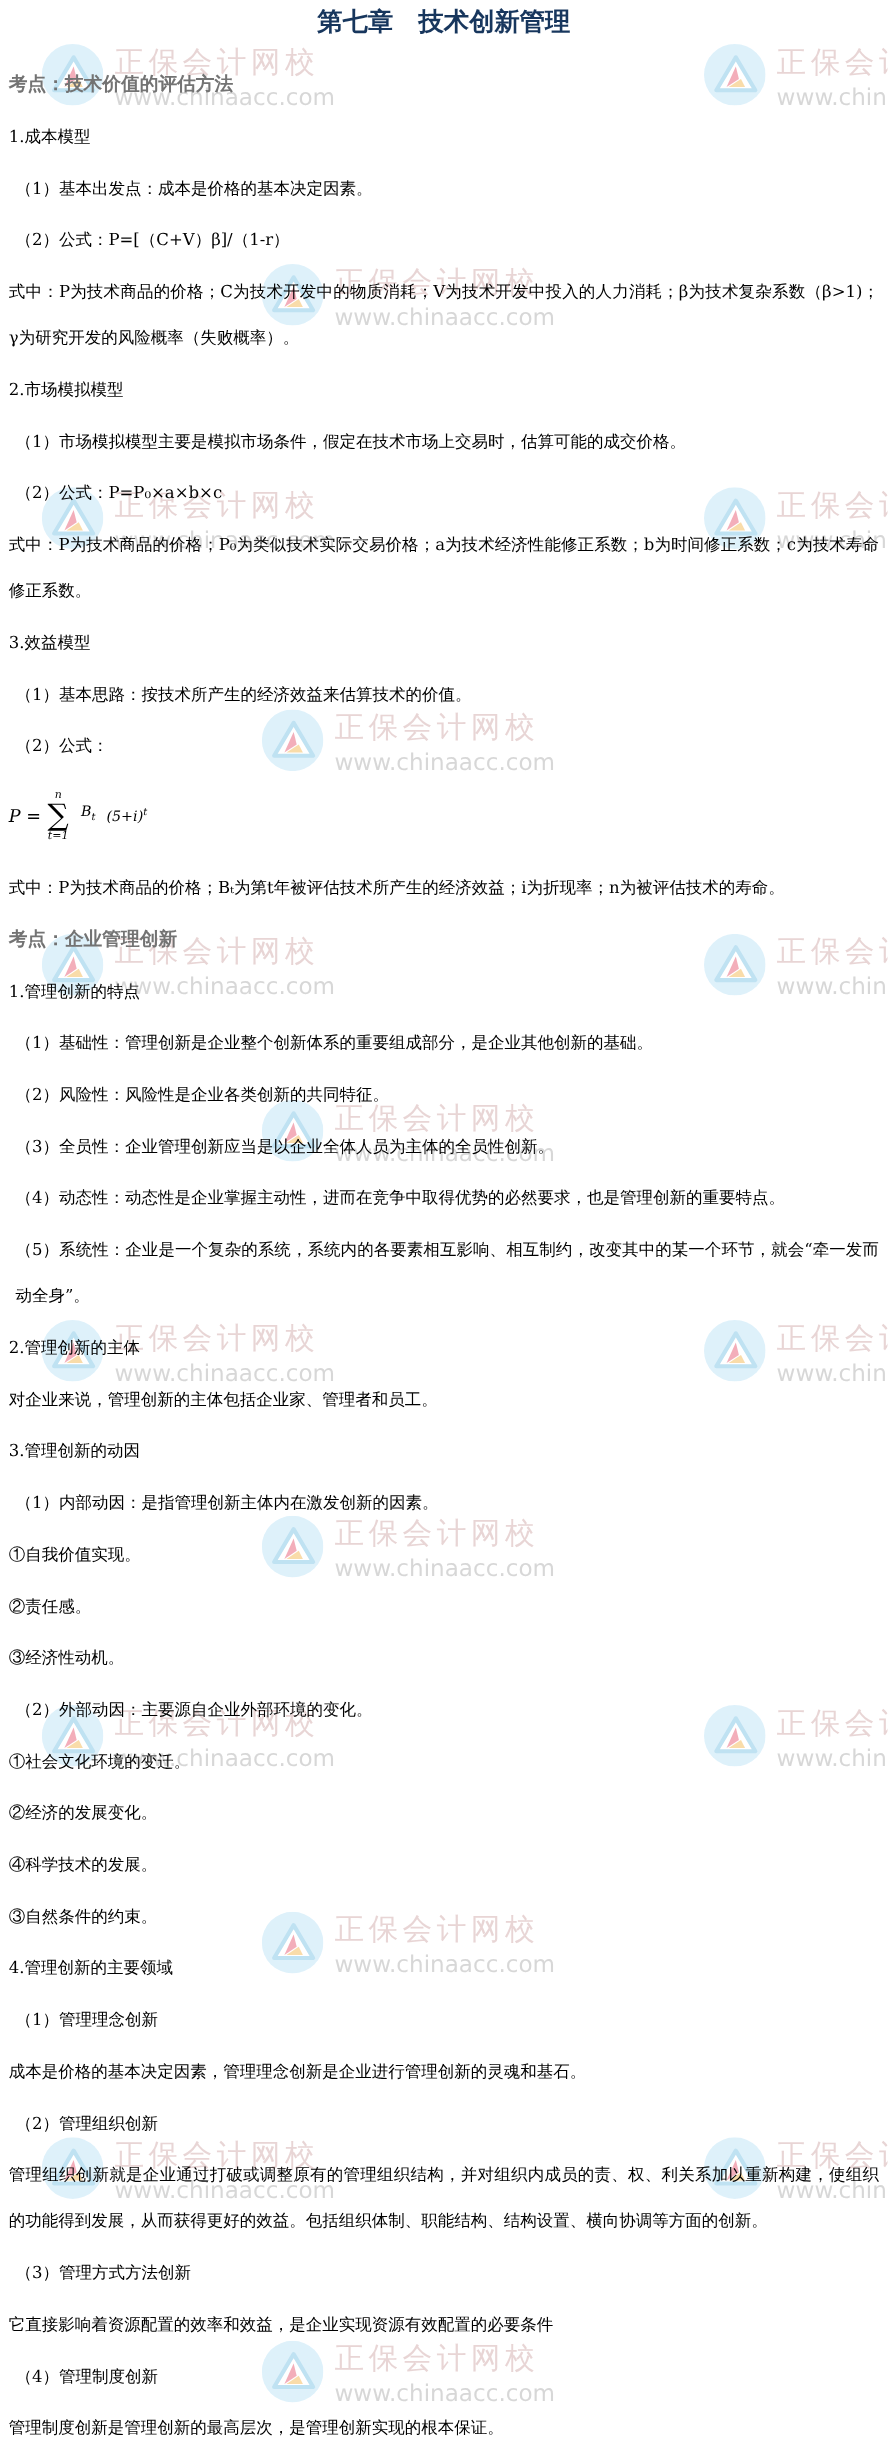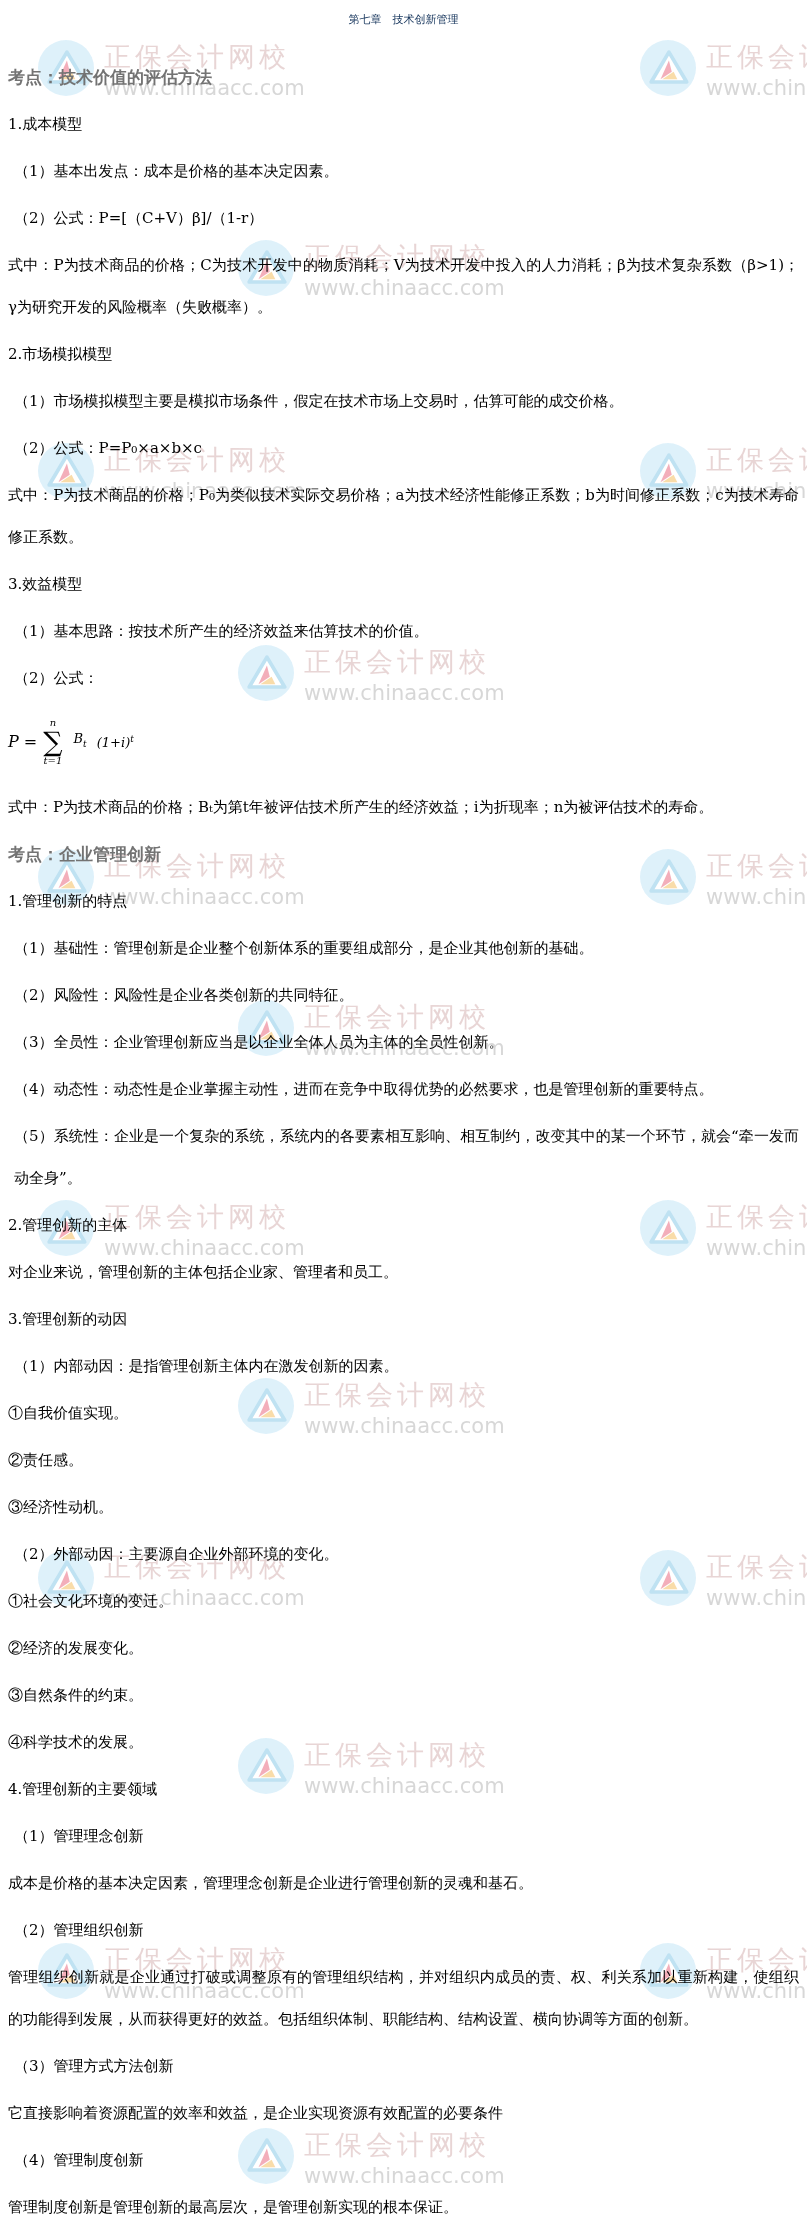--- a/index.html
+++ b/index.html
@@ -22,21 +22,21 @@
     font-family:"DejaVu Serif","Liberation Serif",serif;
   }
   .wm-url{
     font-size:21px;line-height:24px;white-space:nowrap;margin-top:4px;
     color:rgba(170,170,170,.55);
     font-family:"DejaVu Sans","Liberation Sans",sans-serif;
   }
   
   .content{position:relative;z-index:1;padding:6px 8px 0 8px;}
   .chapter-title{
-    text-align:center;font-weight:normal;font-size:11px;line-height:24px;
+    text-align:center;font-weight:bold;font-size:23px;line-height:24px;
     color:#17365d;margin:2px 0 24px 0;
   }
   .topic-heading{
     font-weight:bold;font-size:17px;line-height:42px;
     color:#737373;margin:0 0 5px 0;
   }
   .item-heading,.paragraph{
     font-size:15px;line-height:42px;margin:0 0 5px 0;
     text-align:justify;
   }
@@ -314,43 +314,43 @@
   <div class="formula">
     <span class="f-lhs">P =</span>
     <span class="sigma-wrap">
       <span class="sigma-limit">n</span>
       <span class="sigma-glyph">∑</span>
       <span class="sigma-limit">t=1</span>
     </span>
     <span class="frac">
       <span class="frac-num"><span>B</span><sub>t</sub></span>
       <span class="frac-bar"></span>
-      <span class="frac-den"><span>(1+i)</span><sup>t</sup></span>
+      <span class="frac-den"><span>(5+i)</span><sup>t</sup></span>
     </span>
   </div>
 <div class="paragraph">式中：P为技术商品的价格；Bₜ为第t年被评估技术所产生的经济效益；i为折现率；n为被评估技术的寿命。</div>
         <div class="topic-heading">考点：企业管理创新</div>
         <div class="item-heading">1.管理创新的特点</div>
         <div class="paragraph para-indent">（1）基础性：管理创新是企业整个创新体系的重要组成部分，是企业其他创新的基础。</div>
         <div class="paragraph para-indent">（2）风险性：风险性是企业各类创新的共同特征。</div>
         <div class="paragraph para-indent">（3）全员性：企业管理创新应当是以企业全体人员为主体的全员性创新。</div>
         <div class="paragraph para-indent">（4）动态性：动态性是企业掌握主动性，进而在竞争中取得优势的必然要求，也是管理创新的重要特点。</div>
         <div class="paragraph para-indent">（5）系统性：企业是一个复杂的系统，系统内的各要素相互影响、相互制约，改变其中的某一个环节，就会“牵一发而动全身”。</div>
         <div class="item-heading">2.管理创新的主体</div>
         <div class="paragraph">对企业来说，管理创新的主体包括企业家、管理者和员工。</div>
         <div class="item-heading">3.管理创新的动因</div>
         <div class="paragraph para-indent">（1）内部动因：是指管理创新主体内在激发创新的因素。</div>
         <div class="paragraph">①自我价值实现。</div>
         <div class="paragraph">②责任感。</div>
         <div class="paragraph">③经济性动机。</div>
         <div class="paragraph para-indent">（2）外部动因：主要源自企业外部环境的变化。</div>
         <div class="paragraph">①社会文化环境的变迁。</div>
         <div class="paragraph">②经济的发展变化。</div>
+        <div class="paragraph">④科学技术的发展。</div>
         <div class="paragraph">③自然条件的约束。</div>
-        <div class="paragraph">④科学技术的发展。</div>
         <div class="item-heading">4.管理创新的主要领域</div>
         <div class="paragraph para-indent">（1）管理理念创新</div>
         <div class="paragraph">成本是价格的基本决定因素，管理理念创新是企业进行管理创新的灵魂和基石。</div>
         <div class="paragraph para-indent">（2）管理组织创新</div>
         <div class="paragraph">管理组织创新就是企业通过打破或调整原有的管理组织结构，并对组织内成员的责、权、利关系加以重新构建，使组织的功能得到发展，从而获得更好的效益。包括组织体制、职能结构、结构设置、横向协调等方面的创新。</div>
         <div class="paragraph para-indent">（3）管理方式方法创新</div>
         <div class="paragraph">它直接影响着资源配置的效率和效益，是企业实现资源有效配置的必要条件</div>
         <div class="paragraph para-indent">（4）管理制度创新</div>
         <div class="paragraph">管理制度创新是管理创新的最高层次，是管理创新实现的根本保证。</div>
       </div>

